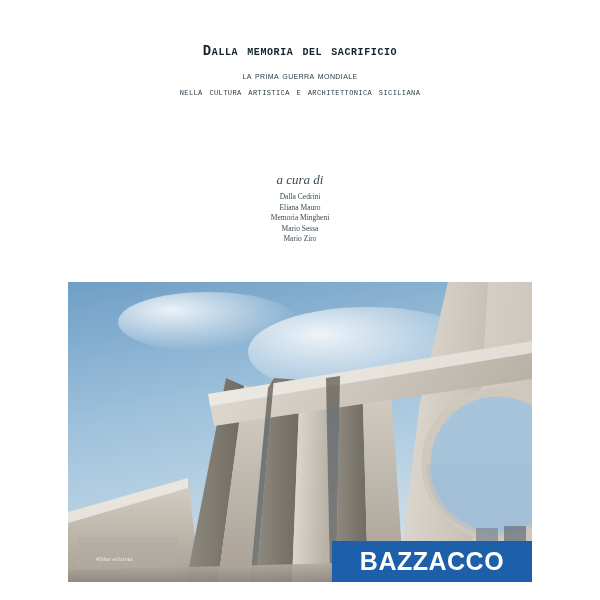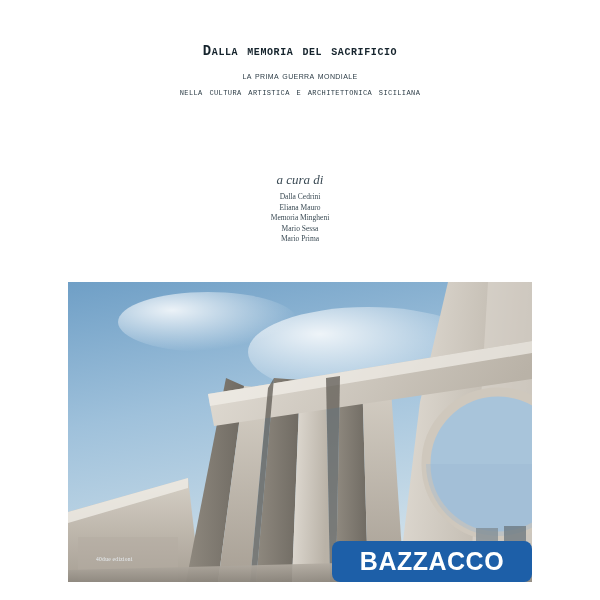--- a/index.html
+++ b/index.html
@@ -109,21 +109,20 @@
   .publisher-band {
     position: absolute;
     left: 332px;
     top: 541px;
     width: 200px;
     height: 41px;
     background: #1d5fa8;
     display: flex;
     align-items: center;
     justify-content: center;
-    border-radius: 8px;
   }
   .publisher-name {
     font-family: "Liberation Sans", sans-serif;
     font-weight: bold;
     font-size: 25px;
     color: #ffffff;
     letter-spacing: 0.5px;
   }
 </style>
 </head>
@@ -136,21 +135,21 @@
     <div class="subtitle-line-1">La Prima Guerra Mondiale</div>
     <div class="subtitle-line-2">nella Cultura Artistica e Architettonica Siciliana</div>
   </div>
 
   <div class="editors-block">
     <div class="editors-prefix">a cura di</div>
     <div class="editor-name">Dalla Cedrini</div>
     <div class="editor-name">Eliana Mauro</div>
     <div class="editor-name">Memoria Mingheni</div>
     <div class="editor-name">Mario Sessa</div>
-    <div class="editor-name">Mario Prima</div>
+    <div class="editor-name">Mario Ziro</div>
   </div>
 
   <div class="photo">
     <svg width="464" height="300" viewBox="0 0 464 300" xmlns="http://www.w3.org/2000/svg">
       <defs>
         <linearGradient id="skyGrad" x1="0" y1="0" x2="0.3" y2="1">
           <stop offset="0%" stop-color="#6f9fc6"></stop>
           <stop offset="45%" stop-color="#9fc1db"></stop>
           <stop offset="100%" stop-color="#cfe0ea"></stop>
         </linearGradient>

